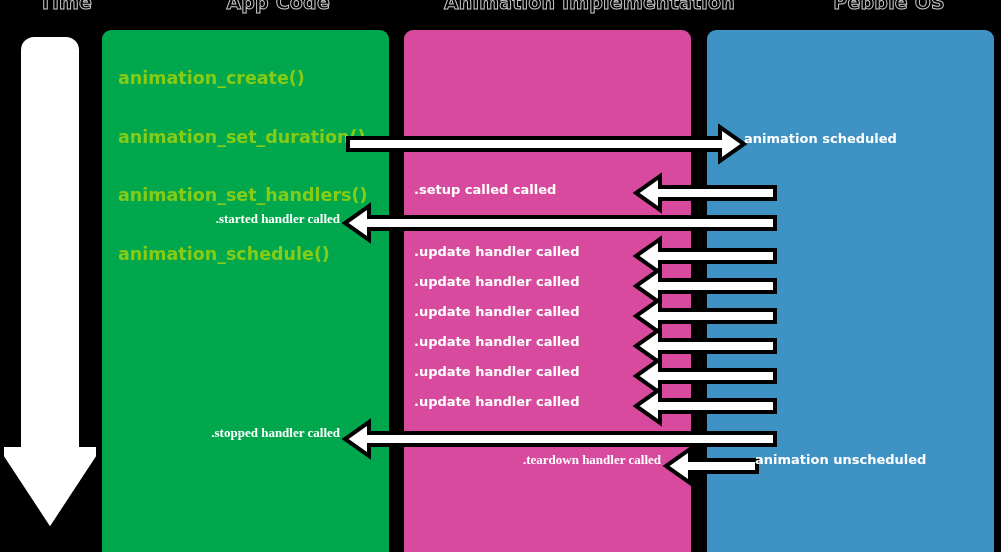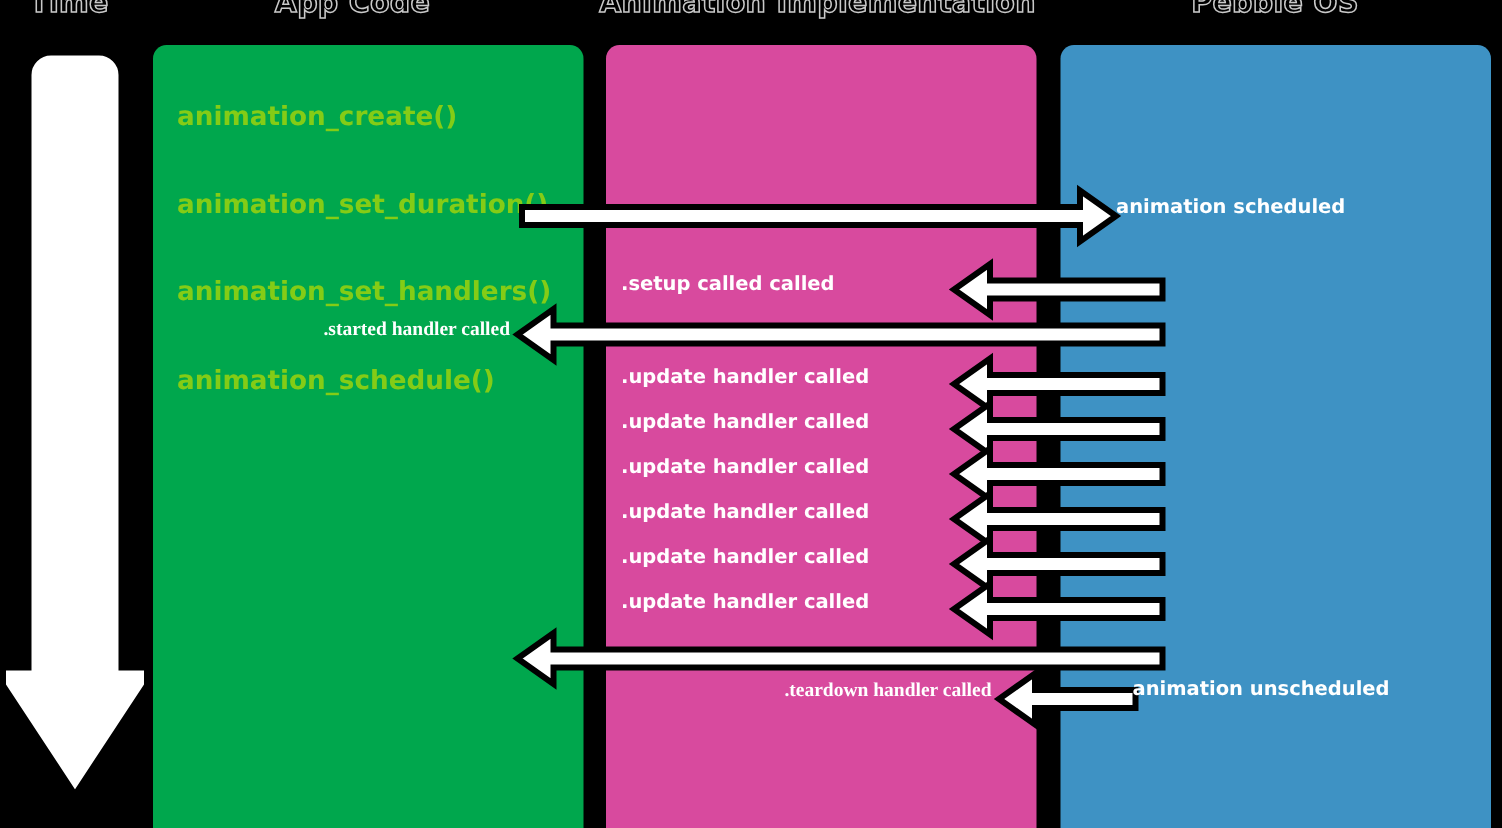--- a/index.html
+++ b/index.html
@@ -6,21 +6,21 @@
   body{
     width:1001px;height:552px;background:#000;overflow:hidden;
     font-family:"DejaVu Sans","Liberation Sans",sans-serif;
     position:relative;
   }
   #stage{position:absolute;left:0;top:0;width:1001px;height:552px;}
 
   
   .col-header{
     position:absolute;top:0;height:20px;overflow:hidden;
-    text-align:center;pointer-events:none;
+    text-align:right;pointer-events:none;
   }
   .col-header span{
     display:block;position:relative;top:-9px;
     font-size:19px;font-weight:bold;letter-spacing:.2px;
     color:#000;
     -webkit-text-stroke:1px #c9c9c9;
     text-shadow:0 0 0 #000;
     white-space:nowrap;
   }
 
@@ -110,20 +110,21 @@
 
   <div class="lbl right" style="left:340px;top:212px;">.started handler called</div>
 
   <div class="lbl" style="left:414px;top:245px;">.update handler called</div>
   <div class="lbl" style="left:414px;top:275px;">.update handler called</div>
   <div class="lbl" style="left:414px;top:305px;">.update handler called</div>
   <div class="lbl" style="left:414px;top:335px;">.update handler called</div>
   <div class="lbl" style="left:414px;top:365px;">.update handler called</div>
   <div class="lbl" style="left:414px;top:395px;">.update handler called</div>
 
+  <div class="lbl right" style="left:340px;top:426px;">.stopped handler called</div>
 
   <div class="lbl right" style="left:661px;top:453px;">.teardown handler called</div>
 
   <div class="lbl" style="left:755px;top:453px;">animation unscheduled</div>
 
   <div class="col-header" style="left:0px;width:92px;">
     <span>Time</span>
   </div>
 
 </div>

